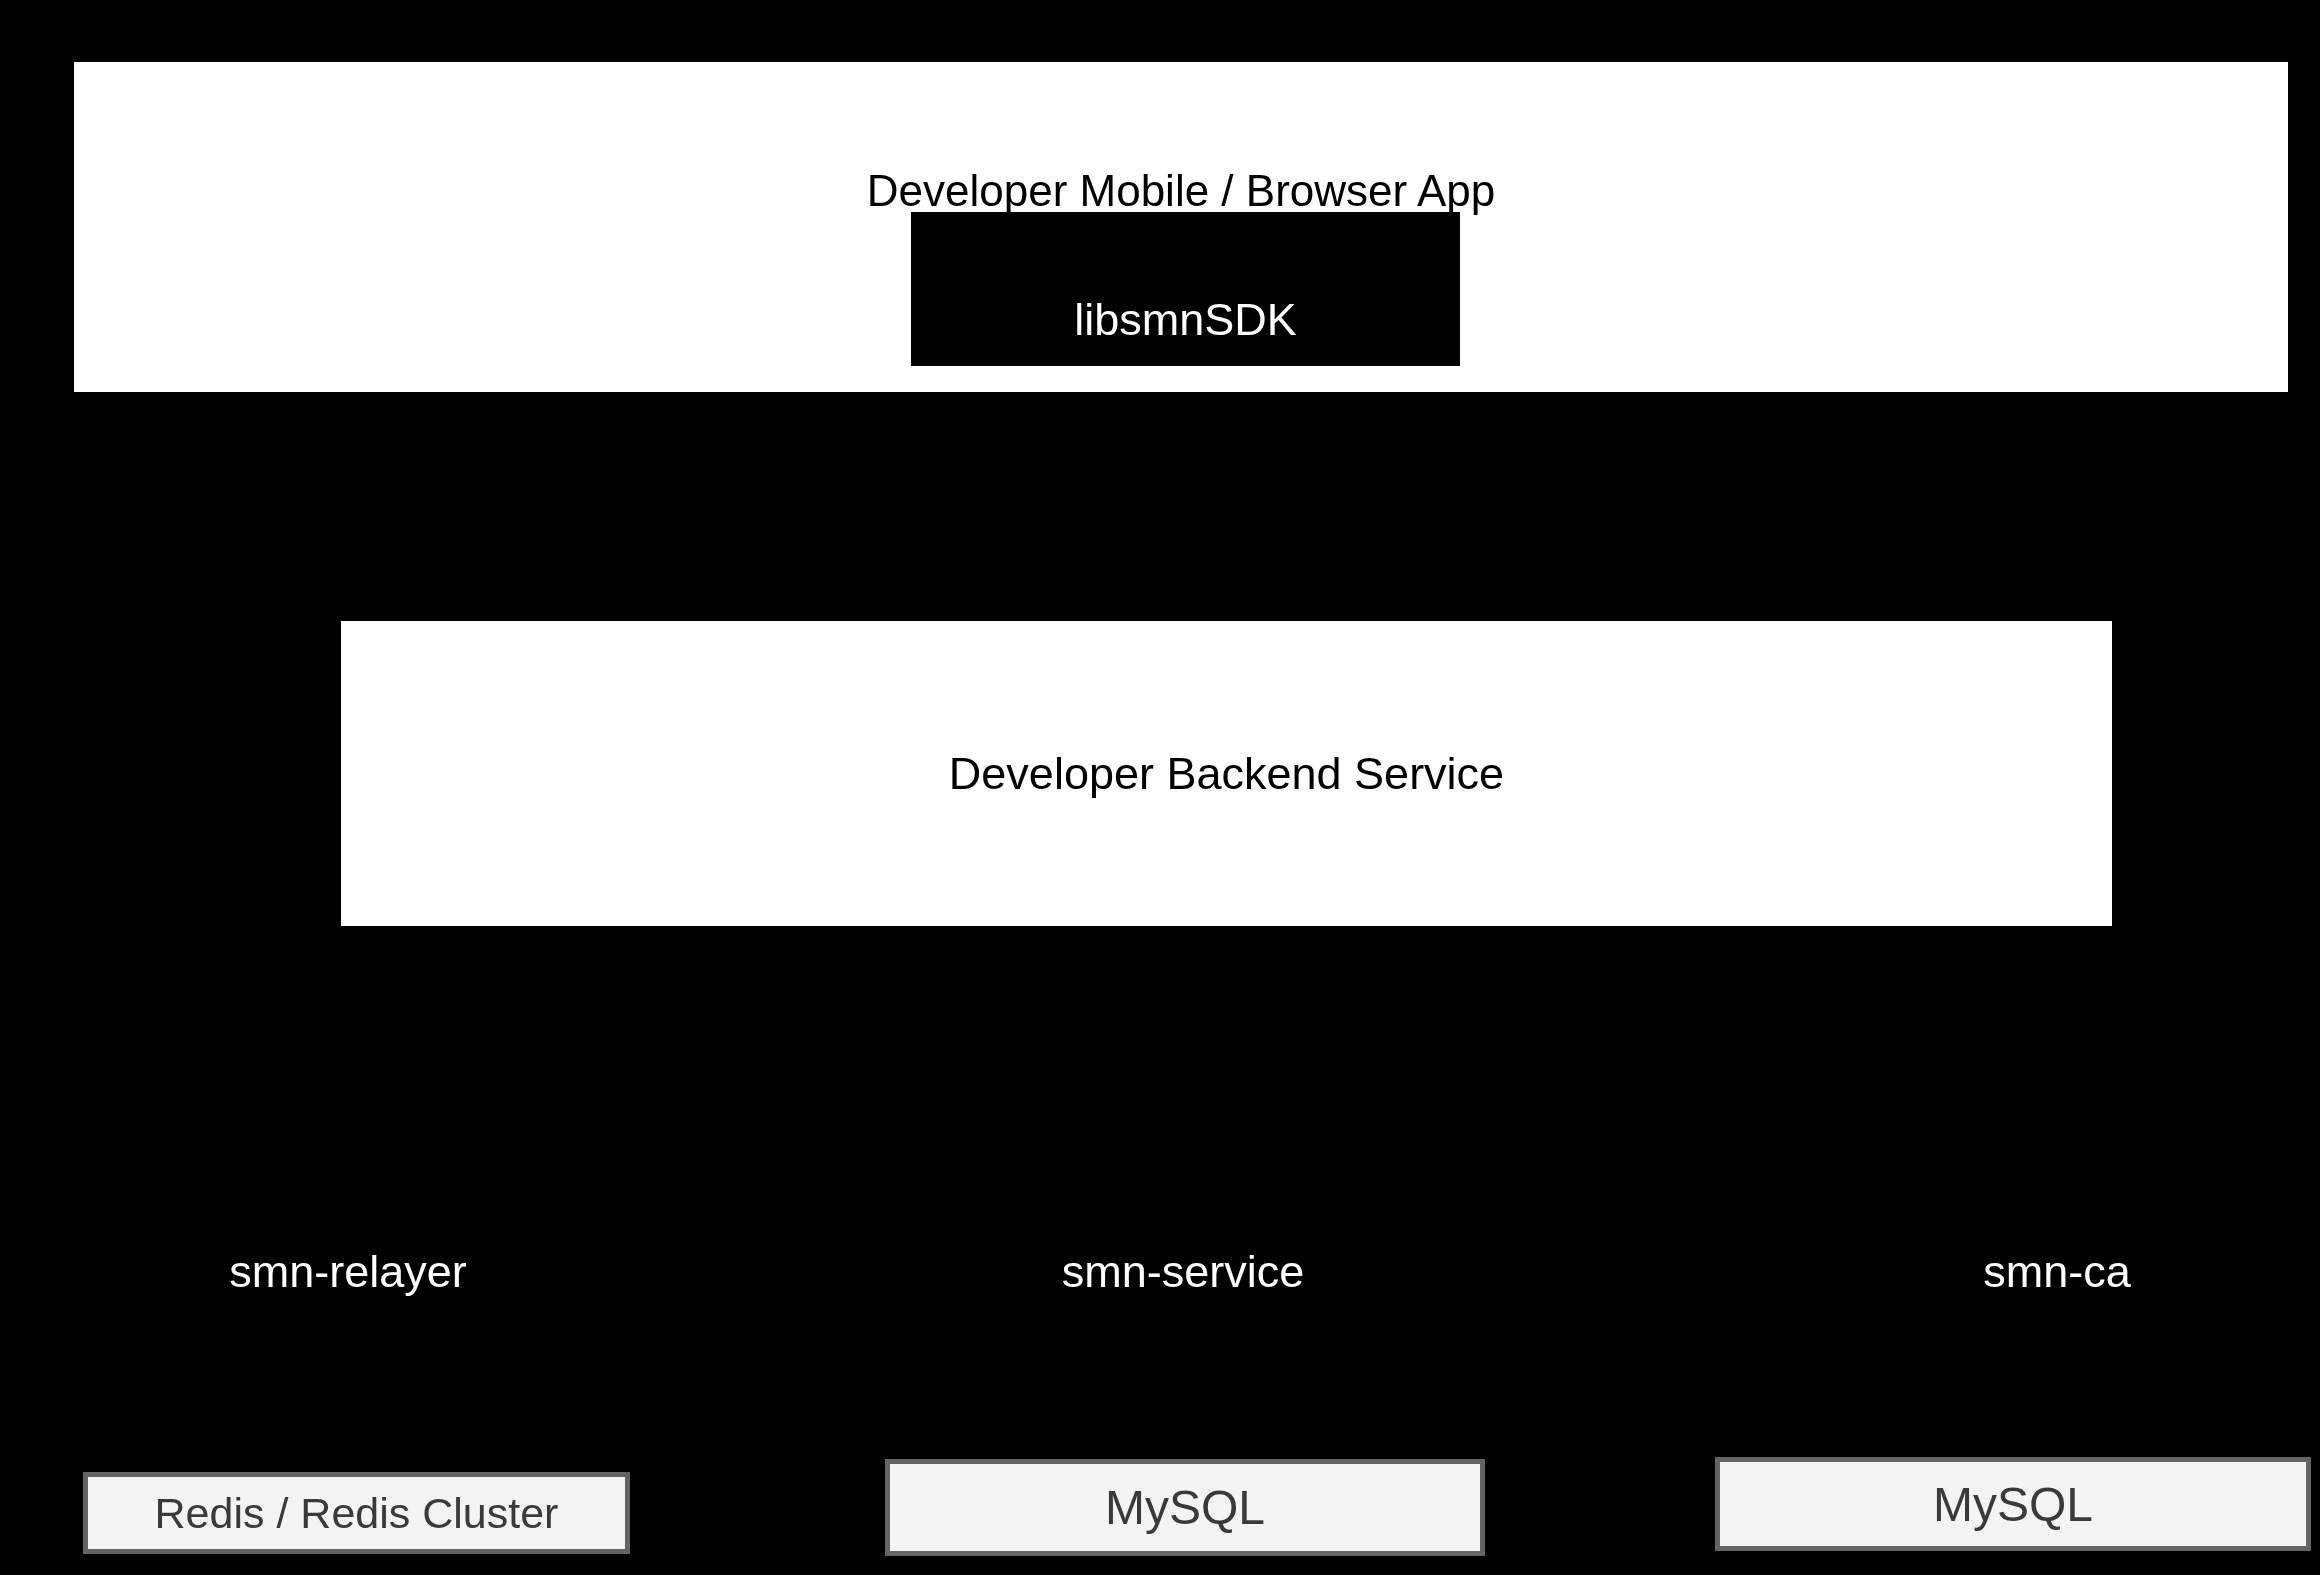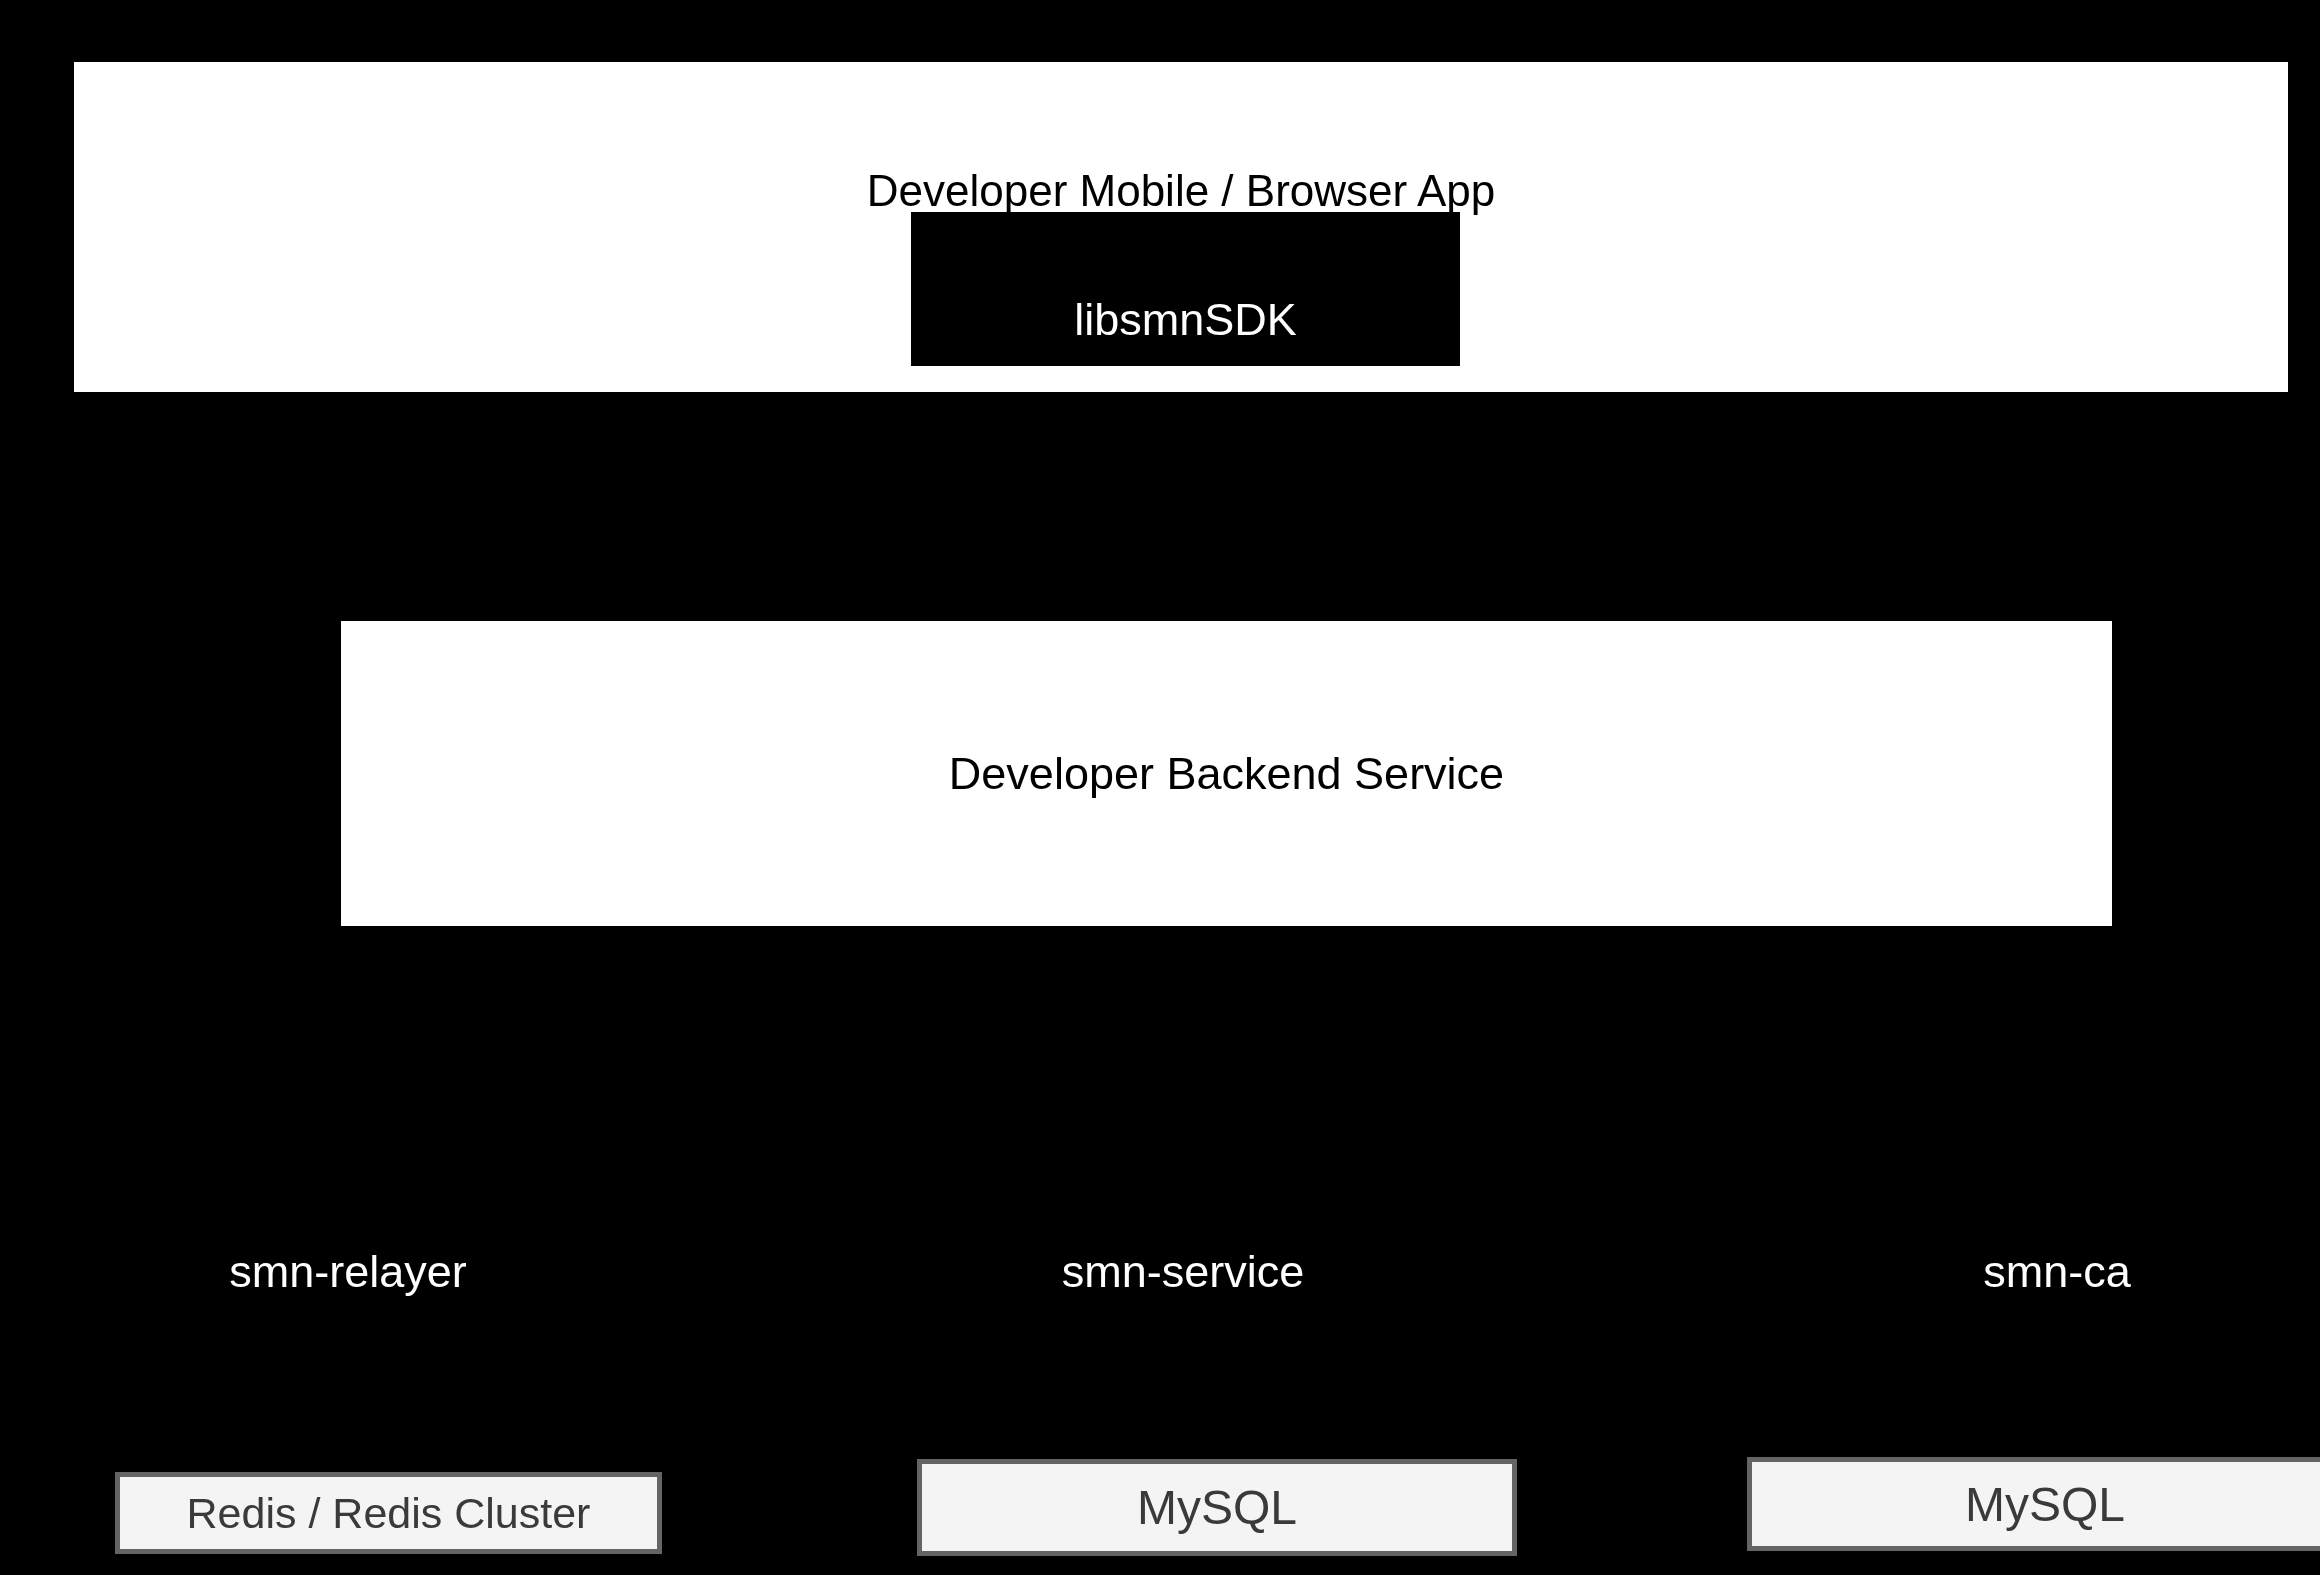--- a/index.html
+++ b/index.html
@@ -72,21 +72,20 @@
   .svc-service { left: 1163px; }
   .svc-ca      { left: 2001px; margin-left: 36px; }
   
   .store {
     position: absolute;
     background: var(--store-fill);
     border: 5.7px solid var(--store-border);
     color: var(--store-text);
     display: flex; align-items: center; justify-content: center;
     white-space: nowrap;
-    margin-left: 32px;
   }
   .store-redis  { left: 63px;   top: 1452px; width: 547px; height: 82px;  font-size: 43px; }
   .store-mysql1 { left: 865px;  top: 1439px; width: 600px; height: 97px; font-size: 48px; }
   .store-mysql2 { left: 1695px; top: 1437px; width: 596px; height: 94px;  font-size: 48px; }
 </style>
 </head>
 <body>
 
 <div class="canvas">
 

